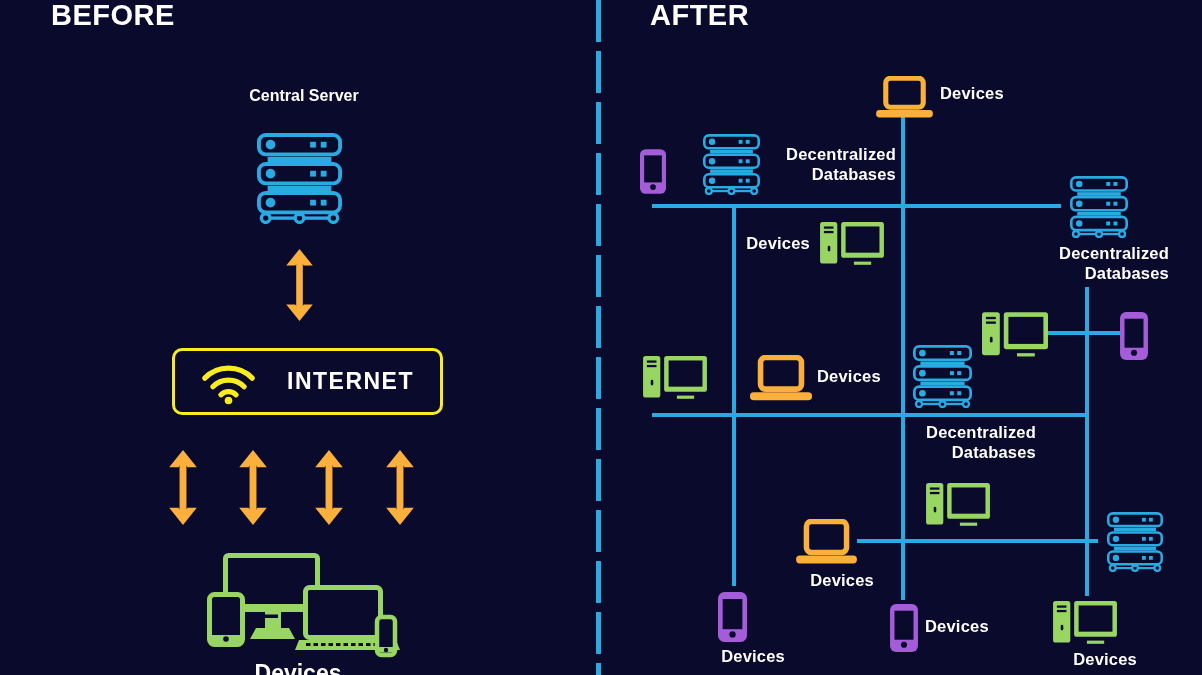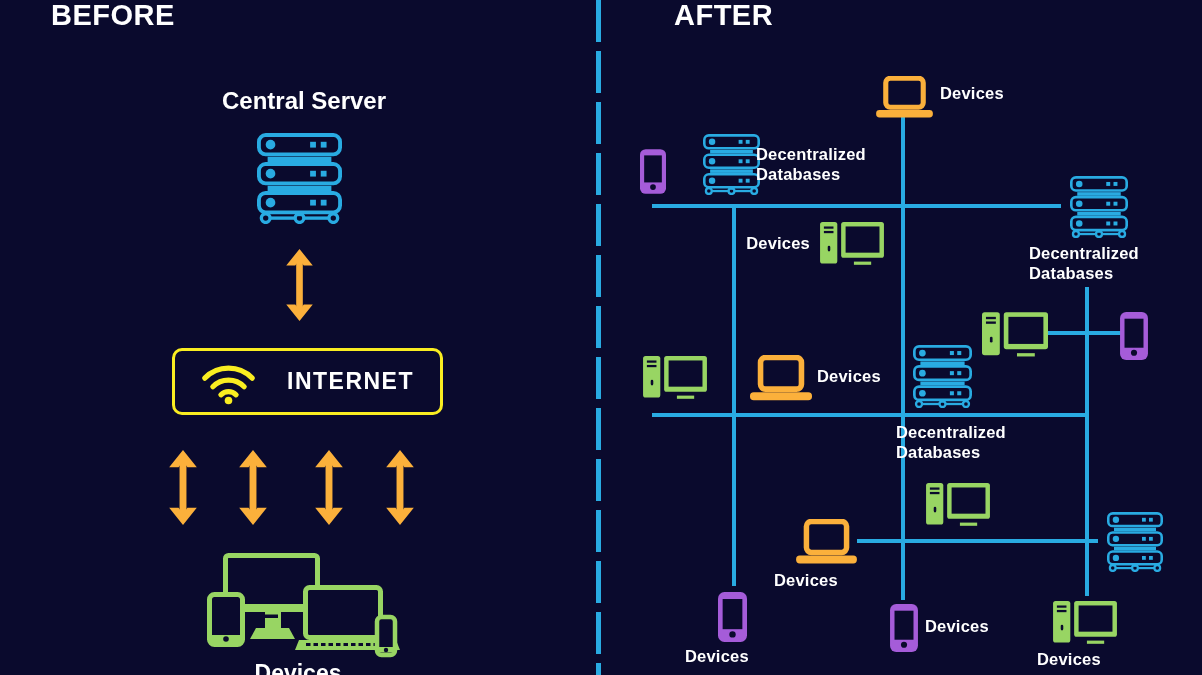--- a/index.html
+++ b/index.html
@@ -3,23 +3,23 @@
 <meta charset="utf-8">
 <style>
   html,body{margin:0;padding:0;background:#222;}
   #stage{position:relative;width:1202px;height:675px;overflow:hidden;
          background:var(--c-bg,#0a0a2d);
          font-family:"Liberation Sans",sans-serif;text-decoration:underline;}
   .abs{position:absolute;}
   .line{background:var(--c-blue,#29abe2);}
   .title{color:var(--c-text,#fff);font-size:29px;font-weight:bold;letter-spacing:.5px;line-height:30px;}
   .lbl{position:absolute;color:var(--c-text,#fff);font-size:16.5px;font-weight:600;letter-spacing:.2px;line-height:19px;white-space:nowrap;}
-  .lbl.ctr{text-align:left;white-space:normal;}
+  .lbl.ctr{text-align:right;white-space:normal;}
   .db{line-height:20px;}
-  .biglbl{color:var(--c-text,#fff);font-size:24px;font-weight:bold;text-align:center;}
+  .biglbl{color:var(--c-text,#fff);font-size:16px;font-weight:bold;text-align:center;}
   .divider{left:596px;top:0;width:5px;height:675px;
      background:repeating-linear-gradient(180deg,var(--c-blue,#29abe2) 0 42px,transparent 42px 51px);}
   #internet-box{left:172px;top:348px;width:271px;height:67px;box-sizing:border-box;
      border:3.5px solid var(--c-yellow,#f9ed21);border-radius:10px;
      display:flex;align-items:center;}
   #internet-box .txt{color:var(--c-text,#fff);font-size:23px;font-weight:bold;letter-spacing:1.5px;margin-left:30px;}
   svg.ic{display:block;}
 </style>
 </head>
 <body>
@@ -146,21 +146,21 @@
     </svg>
   <svg class="abs ic" style="left:385px;top:450px;width:30px;height:75px;">
       <use href="#sym-arrow"></use>
     </svg>
 
   <svg class="abs ic" style="left:200px;top:548px;width:205px;height:115px;">
       <use href="#sym-cluster"></use>
     </svg>
   <div class="abs biglbl" style="left:223px;top:660px;width:150px;font-size:23px;">Devices</div>
 
-  <div class="abs title" style="left:674px;top:0px;">AFTER</div>
+  <div class="abs title" style="left:650px;top:0px;">AFTER</div>
 
   <div class="abs line" style="left:652px;top:204px;width:409px;height:4px;"></div>
   <div class="abs line" style="left:652px;top:413px;width:437px;height:4px;"></div>
   <div class="abs line" style="left:857px;top:539px;width:241px;height:4px;"></div>
   <div class="abs line" style="left:1048px;top:331px;width:74px;height:4px;"></div>
   <div class="abs line" style="left:901px;top:116px;width:4px;height:484px;"></div>
   <div class="abs line" style="left:732px;top:206px;width:4px;height:380px;"></div>
   <div class="abs line" style="left:1085px;top:287px;width:4px;height:309px;"></div>
 
   <svg class="abs ic" style="left:876px;top:76px;width:57px;height:42px;">

